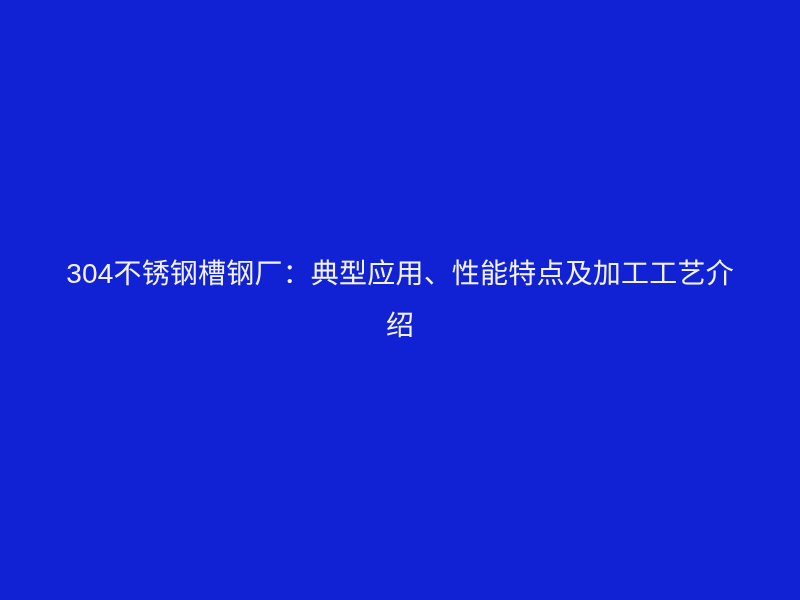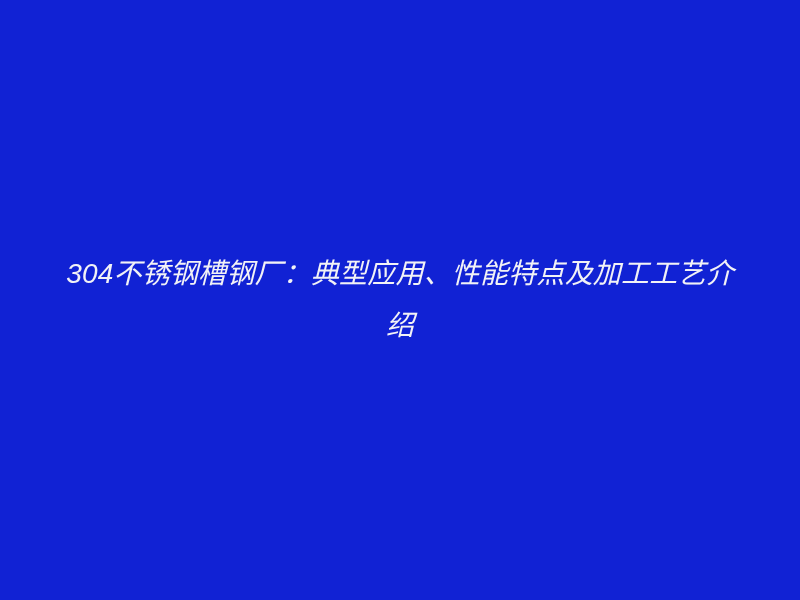--- a/index.html
+++ b/index.html
@@ -41,21 +41,20 @@
     margin: 0;
     color: #f2f2f6;
     font-family: "Liberation Sans", "DejaVu Sans", sans-serif;
     font-size: 28px;
     font-weight: 400;
     line-height: 52px;
     letter-spacing: 0.2px;
     text-align: center;
     white-space: normal;
     word-break: break-all;
-    font-style: italic;
   }
 </style>
 </head>
 <body style="background-color: rgb(17, 34, 212);">
 
 <div class="slide-canvas" style="background-color: rgb(17, 34, 212);">
 
   <div class="title-block">
 
     <h1 class="title-text" style="color: rgb(242, 242, 246);">304不锈钢槽钢厂：典型应用、性能特点及加工工艺介绍</h1>

